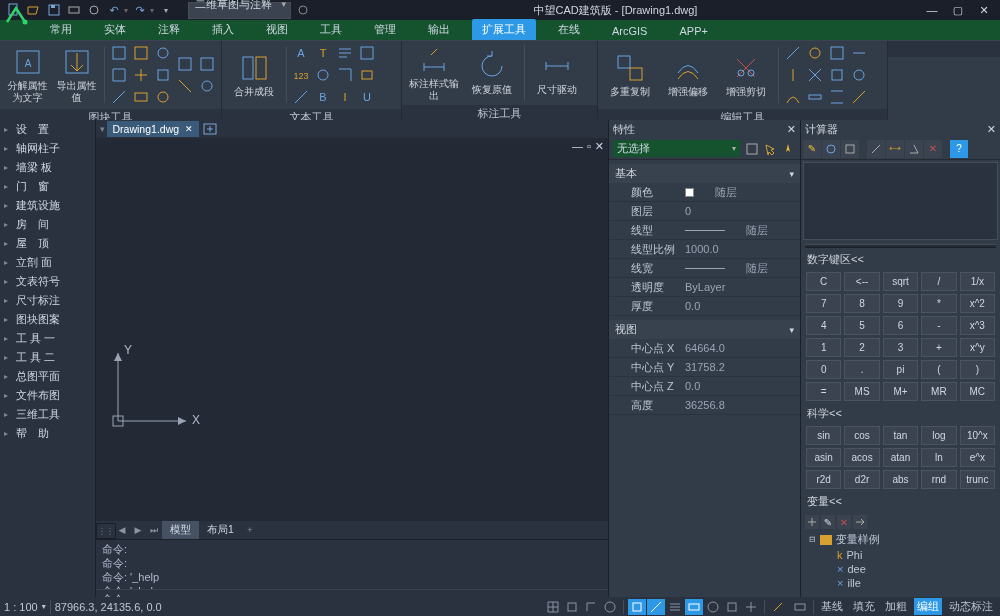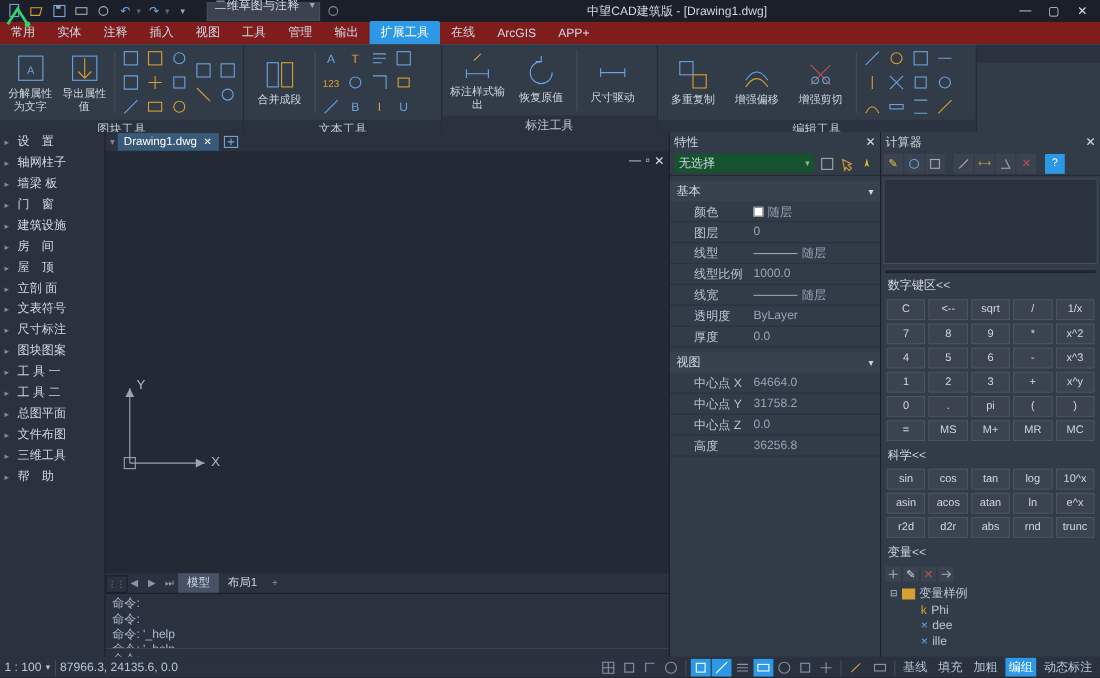--- a/index.html
+++ b/index.html
@@ -7,21 +7,21 @@
 .titlebar { height: 20px; background: #1a1f29; display: flex; align-items: center; }
 .qat { display: flex; align-items: center; gap: 4px; padding: 0 6px; }
 .qat-btn { width: 16px; height: 16px; display: flex; align-items: center; justify-content: center; color: #7aa7d6; font-size: 11px; cursor: pointer; }
 .qat-split { color: #666; margin-left: -2px; font-size: 8px; }
 .workspace-combo { margin-left: 8px; background: #3a434f; color: #cfd8e3; height: 17px; padding: 0 18px 12px 6px; font-size: 11px; display: flex; align-items: center; border: 1px solid #454d57; position: relative; }
 .workspace-combo::after { content: "▾"; position: absolute; right: 4px; font-size: 9px; color: #aaa; }
 .title-center { flex: 1; text-align: center; color: #d0d6de; font-size: 11px; }
 .winctrls { display: flex; align-items: center; gap: 2px; padding-right: 4px; }
 .winctrl { width: 24px; height: 16px; display: flex; align-items: center; justify-content: center; color: #cfd8e3; font-size: 11px; cursor: pointer; }
 .logo { width: 34px; height: 30px; display: flex; align-items: center; justify-content: center; position: absolute; left: 0; top: 0; }
-.ribbon-tabs { height: 20px; background: #7f1d1d; display: flex; align-items: flex-end; gap: 0; }
+.ribbon-tabs { height: 20px; background: #14532d; display: flex; align-items: flex-end; padding-left: 40px; gap: 12px; }
 .ribbon-tab { padding: 3px 10px; font-size: 11px; color: #cfd8e3; cursor: pointer; }
 .ribbon-tab.active { background: #2d98e6; color: #fff; border-radius: 2px 2px 0 0; }
 .ribbon-panel { height: 80px; background: #323b48; border-top: 1px solid #3a434f; display: flex; }
 .ribbon-group { border-right: 1px solid #252a33; display: flex; flex-direction: column; }
 .ribbon-group-body { flex: 1; display: flex; align-items: center; padding: 2px 4px; gap: 2px; }
 .ribbon-group-title { height: 16px; font-size: 11px; color: #c0c8d3; text-align: center; background: #2a3240; padding-top: 1px; }
 .rbtn-lg { width: 56px; height: 60px; display: flex; flex-direction: column; align-items: center; justify-content: center; gap: 2px; cursor: pointer; }
 .rbtn-lg .ico { width: 32px; height: 32px; display: flex; align-items: center; justify-content: center; }
 .rbtn-lg .lbl { font-size: 10px; text-align: center; line-height: 12px; color: #d0d6de; }
 .rbtn-sm { width: 20px; height: 20px; display: flex; align-items: center; justify-content: center; cursor: pointer; }
@@ -55,21 +55,21 @@
 .panel-titlebar { height: 18px; background: #323b48; display: flex; align-items: center; justify-content: space-between; padding: 0 4px; font-size: 11px; color: #d0d6de; }
 .panel-titlebar .x { cursor: pointer; font-size: 11px; }
 .prop-selector { height: 22px; display: flex; align-items: center; padding: 0 4px; gap: 4px; border-bottom: 1px solid #252a33; }
 .prop-combo { flex: 1; background: #14532d; height: 17px; padding: 0 4px; font-size: 11px; display: flex; align-items: center; justify-content: space-between; }
 .prop-combo::after { content: "▾"; font-size: 8px; color: #aaa; }
 .prop-icons { display: flex; gap: 2px; }
 .pi-btn { width: 16px; height: 16px; display: flex; align-items: center; justify-content: center; cursor: pointer; }
 .prop-group-hdr { background: #38424f; padding: 2px 6px; font-size: 11px; color: #d0d6de; display: flex; justify-content: space-between; align-items: center; margin-top: 4px; }
 .prop-row { display: flex; height: 19px; align-items: center; border-bottom: 1px solid #2a3240; }
 .prop-key { width: 72px; padding-left: 22px; font-size: 11px; color: #bcc6d4; }
-.prop-val { flex: 1; font-size: 11px; color: #9aa4b4; padding-left: 4px; display: flex; align-items: center; gap: 4px; text-align: center; }
+.prop-val { flex: 1; font-size: 11px; color: #9aa4b4; padding-left: 4px; display: flex; align-items: center; gap: 21px; text-align: center; }
 .prop-swatch { width: 9px; height: 9px; background: #fff; border: 1px solid #888; }
 .prop-line { display: inline-block; width: 40px; border-top: 1px solid #9aa4b4; }
 .calc-panel { width: 200px; background: #323b48; border-left: 1px solid #1a1f29; display: flex; flex-direction: column; overflow: hidden; }
 .calc-toolbar { height: 22px; display: flex; align-items: center; gap: 1px; padding: 0 2px; border-bottom: 1px solid #252a33; }
 .ci-btn { width: 18px; height: 18px; display: flex; align-items: center; justify-content: center; cursor: pointer; background: #3a434f; font-size: 10px; }
 .calc-display { height: 78px; background: #2a3240; margin: 2px; border: 1px solid #454d57; }
 .calc-divider { height: 4px; background: #252a33; margin: 2px 4px; border-top: 1px solid #454d57; border-bottom: 1px solid #1a1f29; }
 .calc-section-hdr { padding: 2px 6px; font-size: 11px; color: #d0d6de; display: flex; align-items: center; gap: 3px; }
 .calc-keys { display: grid; grid-template-columns: repeat(5, 1fr); gap: 3px; padding: 3px 5px; }
 .ckey { background: #3a434f; border: 1px solid #4a5360; height: 19px; display: flex; align-items: center; justify-content: center; font-size: 10px; color: #cfd8e3; cursor: pointer; }

